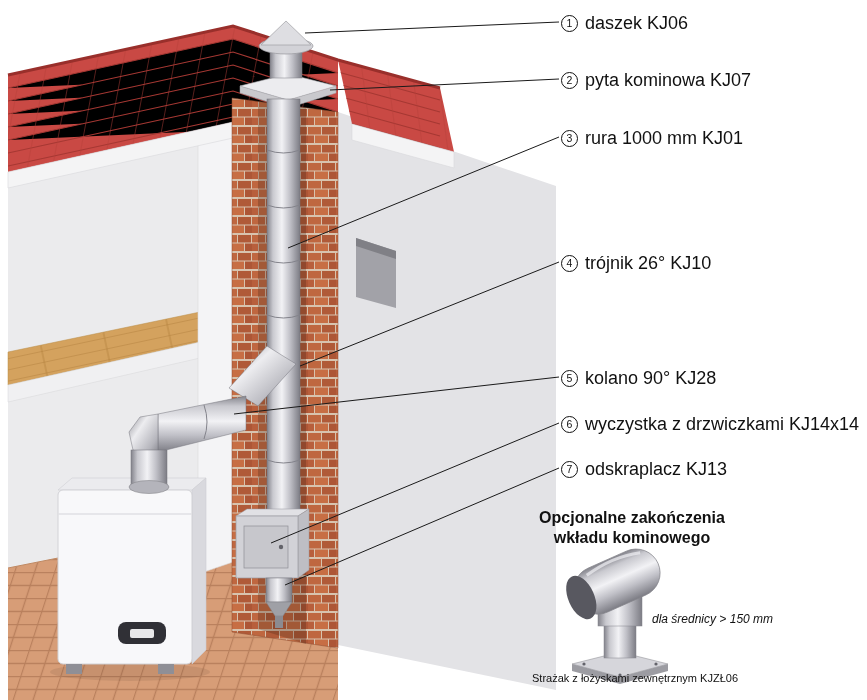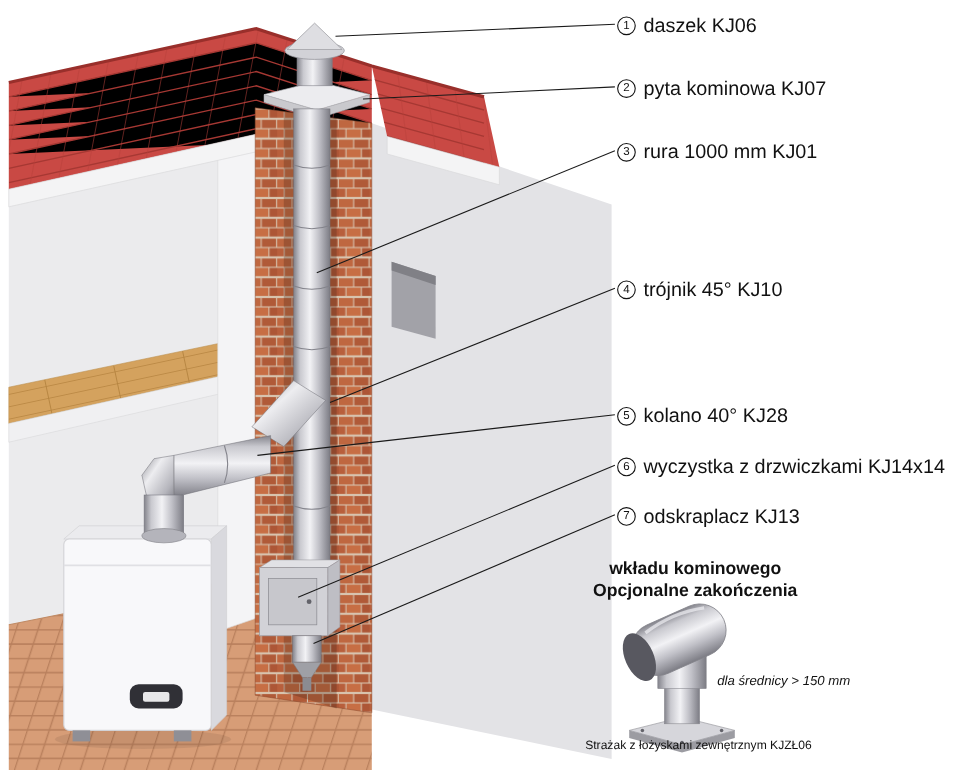--- a/index.html
+++ b/index.html
@@ -207,37 +207,37 @@
   <div class="callout" style="top:70px">
     <span class="callout-num">2</span>
     <span class="callout-label">pyta kominowa KJ07</span>
   </div>
   <div class="callout" style="top:128px">
     <span class="callout-num">3</span>
     <span class="callout-label">rura 1000 mm KJ01</span>
   </div>
   <div class="callout" style="top:253px">
     <span class="callout-num">4</span>
-    <span class="callout-label">trójnik 45° KJ10</span>
+    <span class="callout-label">trójnik 26° KJ10</span>
   </div>
   <div class="callout" style="top:368px">
     <span class="callout-num">5</span>
-    <span class="callout-label">kolano 40° KJ28</span>
+    <span class="callout-label">kolano 90° KJ28</span>
   </div>
   <div class="callout" style="top:414px">
     <span class="callout-num">6</span>
     <span class="callout-label">wyczystka z drzwiczkami KJ14x14</span>
   </div>
   <div class="callout" style="top:459px">
     <span class="callout-num">7</span>
     <span class="callout-label">odskraplacz KJ13</span>
   </div>
 
   <div class="optional-title">
+    <div>Opcjonalne zakończenia</div>
     <div>wkładu kominowego</div>
-    <div>Opcjonalne zakończenia</div>
   </div>
 
   <div class="size-note">dla średnicy &gt; 150 mm</div>
 
   <div class="bottom-caption">Strażak z łożyskami zewnętrznym KJZŁ06</div>
 
 </div>
 
 </body></html>

